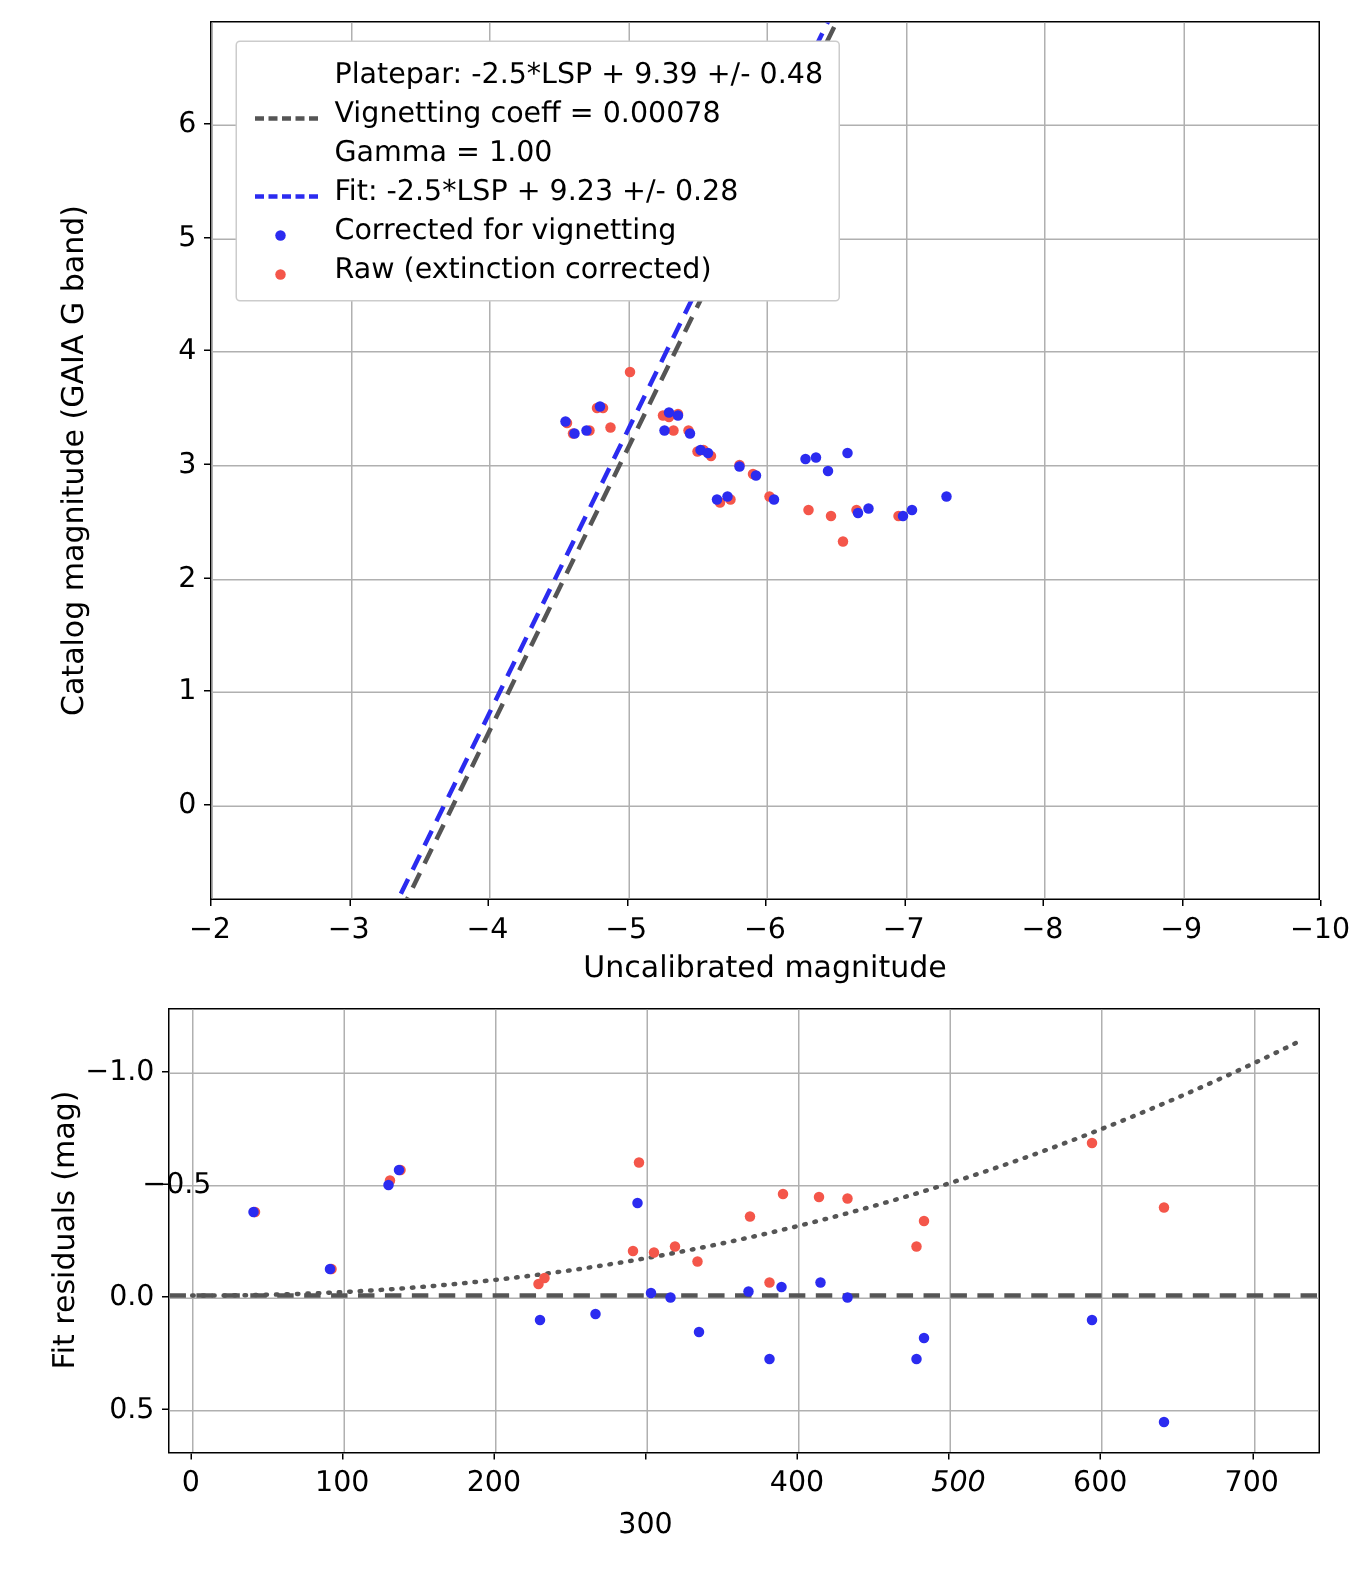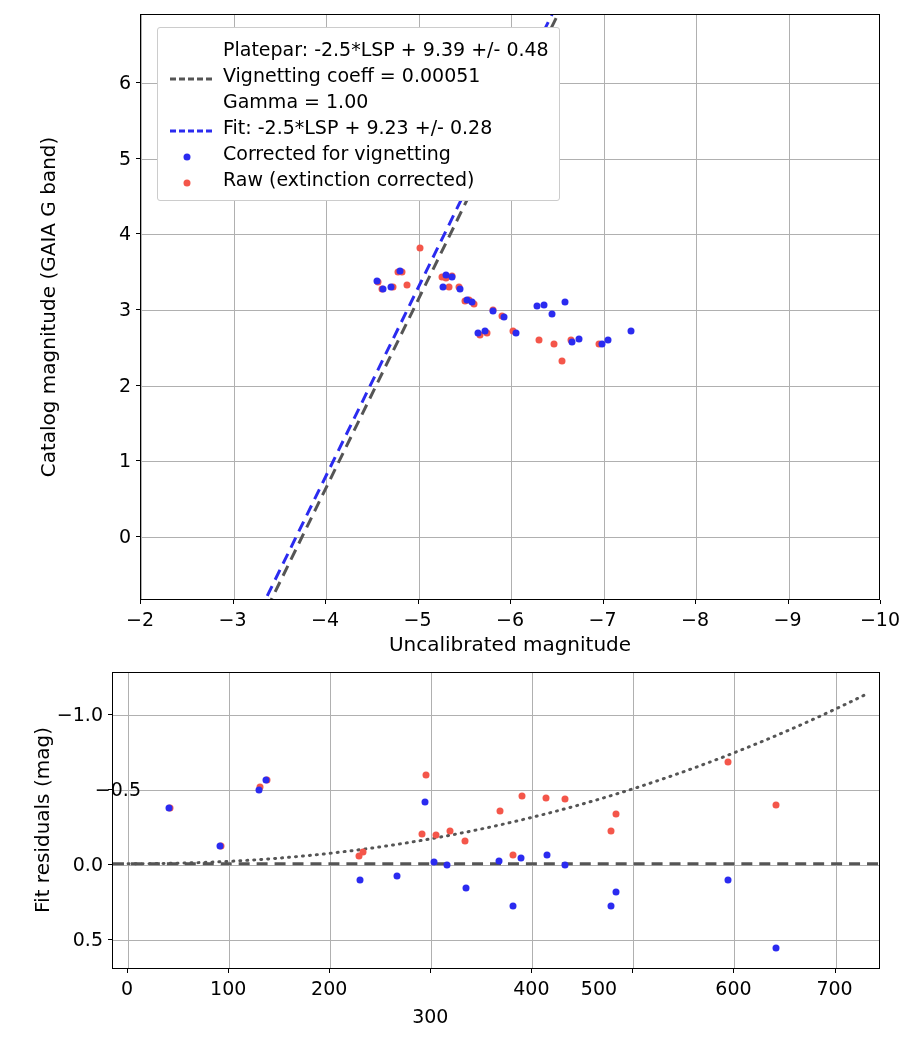--- a/index.html
+++ b/index.html
@@ -220,21 +220,21 @@
 
   <div class="legend" id="legend-top" style="left:157px; top:27px;">
     <div class="legend-row textonly">
       <span class="legend-key"></span>
       <span class="legend-label">Platepar: -2.5*LSP + 9.39 +/- 0.48</span>
     </div>
     <div class="legend-row">
       <span class="legend-key">
           <span class="legend-dash"></span>
         </span>
-      <span class="legend-label">Vignetting coeff = 0.00051</span>
+      <span class="legend-label">Vignetting coeff = 0.00078</span>
     </div>
     <div class="legend-row textonly">
       <span class="legend-key"></span>
       <span class="legend-label">Gamma = 1.00</span>
     </div>
     <div class="legend-row">
       <span class="legend-key">
           <span class="legend-dash blue"></span>
         </span>
       <span class="legend-label">Fit: -2.5*LSP + 9.23 +/- 0.28</span>
@@ -350,21 +350,21 @@
     <div class="ticklabel ticklabel-x" style="left: 127.16px; top: 977px;">0</div>
     <div class="tick tick-b" style="position: absolute; left: 228.21px; top: 969px;"></div>
     <div class="ticklabel ticklabel-x" style="left: 228.21px; top: 977px;">100</div>
     <div class="tick tick-b" style="position: absolute; left: 329.26px; top: 969px;"></div>
     <div class="ticklabel ticklabel-x" style="left: 329.26px; top: 977px;">200</div>
     <div class="tick tick-b" style="position: absolute; left: 430.32px; top: 969px;"></div>
     <div class="ticklabel ticklabel-x" style="left: 430.32px; top: 1005px;">300</div>
     <div class="tick tick-b" style="position: absolute; left: 531.37px; top: 969px;"></div>
     <div class="ticklabel ticklabel-x" style="left: 531.37px; top: 977px;">400</div>
     <div class="tick tick-b" style="position: absolute; left: 632.42px; top: 969px;"></div>
-    <div class="ticklabel ticklabel-x" style="left: 599px; top: 977px;">500</div>
+    <div class="ticklabel ticklabel-x" style="left: 639px; top: 977px; font-style: italic;">500</div>
     <div class="tick tick-b" style="position: absolute; left: 733.47px; top: 969px;"></div>
     <div class="ticklabel ticklabel-x" style="left: 733.47px; top: 977px;">600</div>
     <div class="tick tick-b" style="position: absolute; left: 834.53px; top: 969px;"></div>
     <div class="ticklabel ticklabel-x" style="left: 834.53px; top: 977px;">700</div>
     <div class="tick tick-l" style="position: absolute; left: 108px; top: 714px;"></div>
     <div class="ticklabel ticklabel-y" style="right: 797px; top: 714px;">−1.0</div>
     <div class="tick tick-l" style="position: absolute; left: 108px; top: 789px;"></div>
     <div class="ticklabel ticklabel-y" style="right: 759px; top: 789px;">−0.5</div>
     <div class="tick tick-l" style="position: absolute; left: 108px; top: 864px;"></div>
     <div class="ticklabel ticklabel-y" style="right: 797px; top: 864px;">0.0</div>

